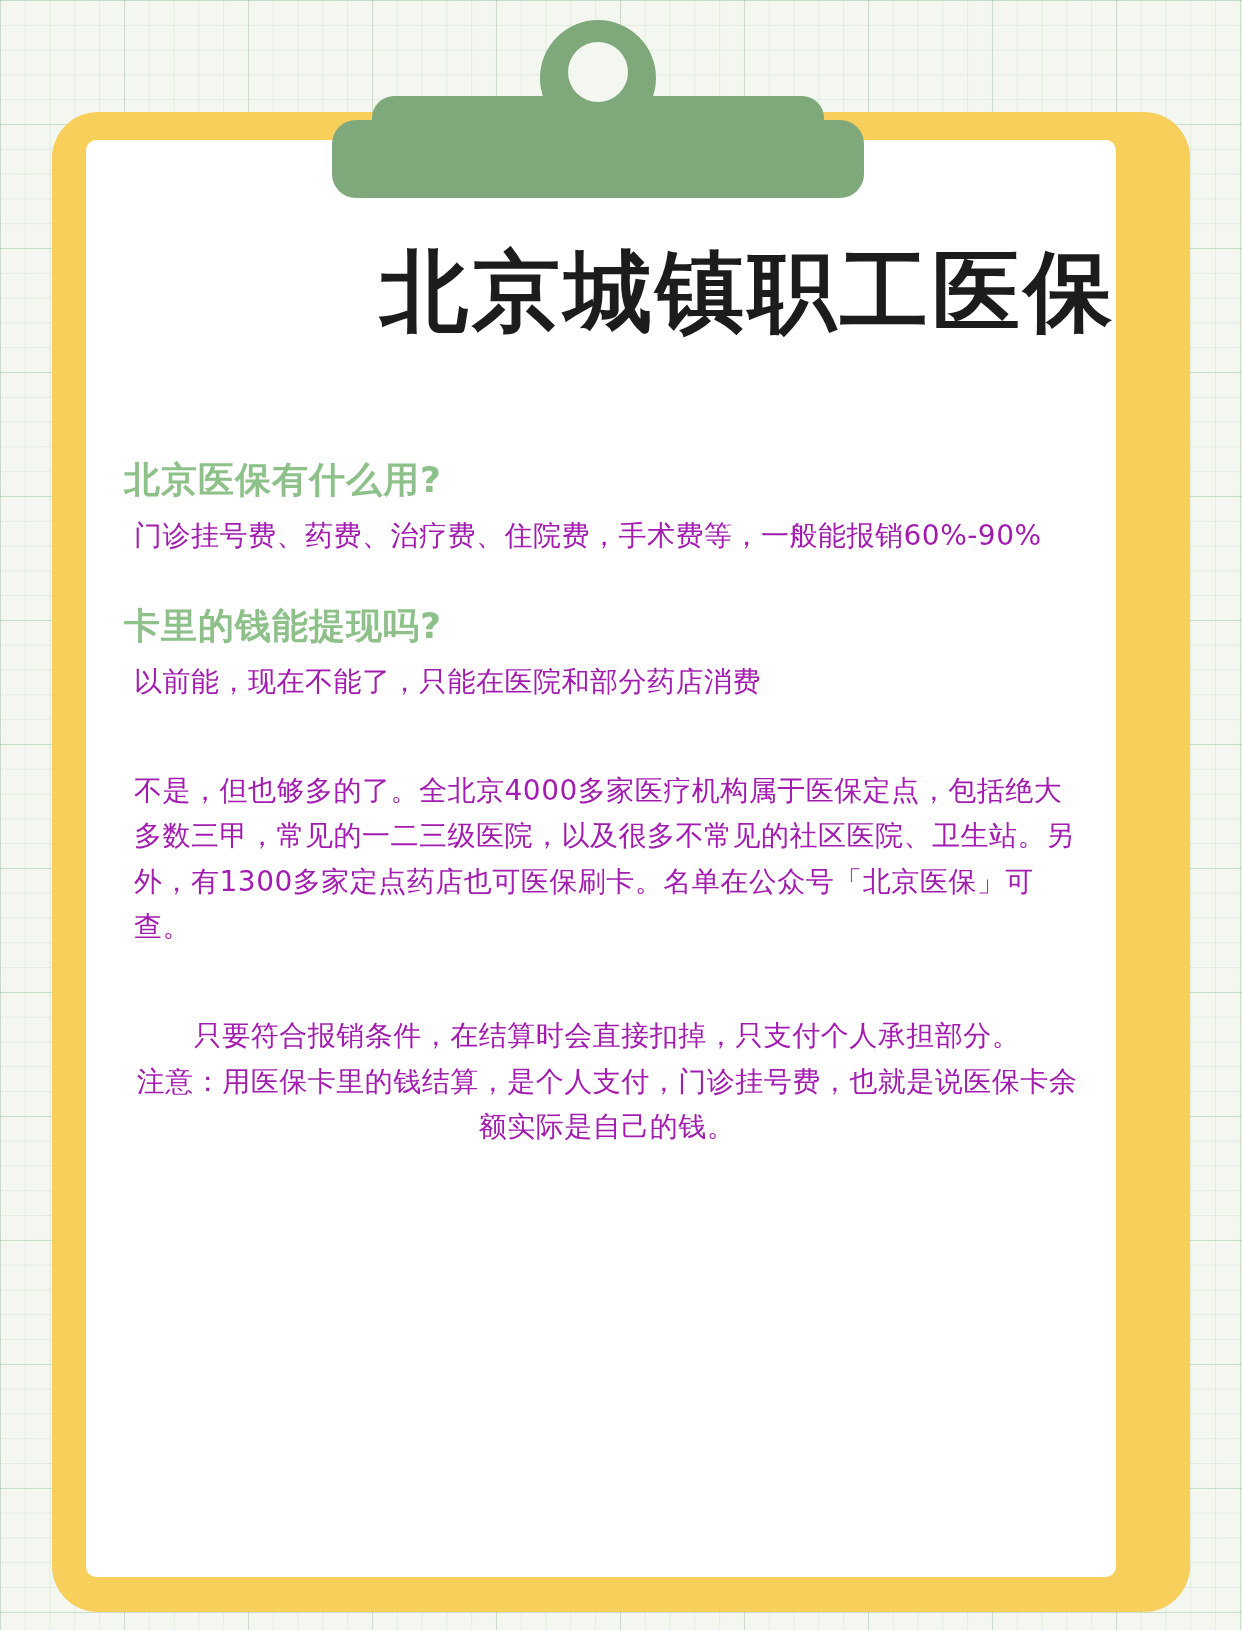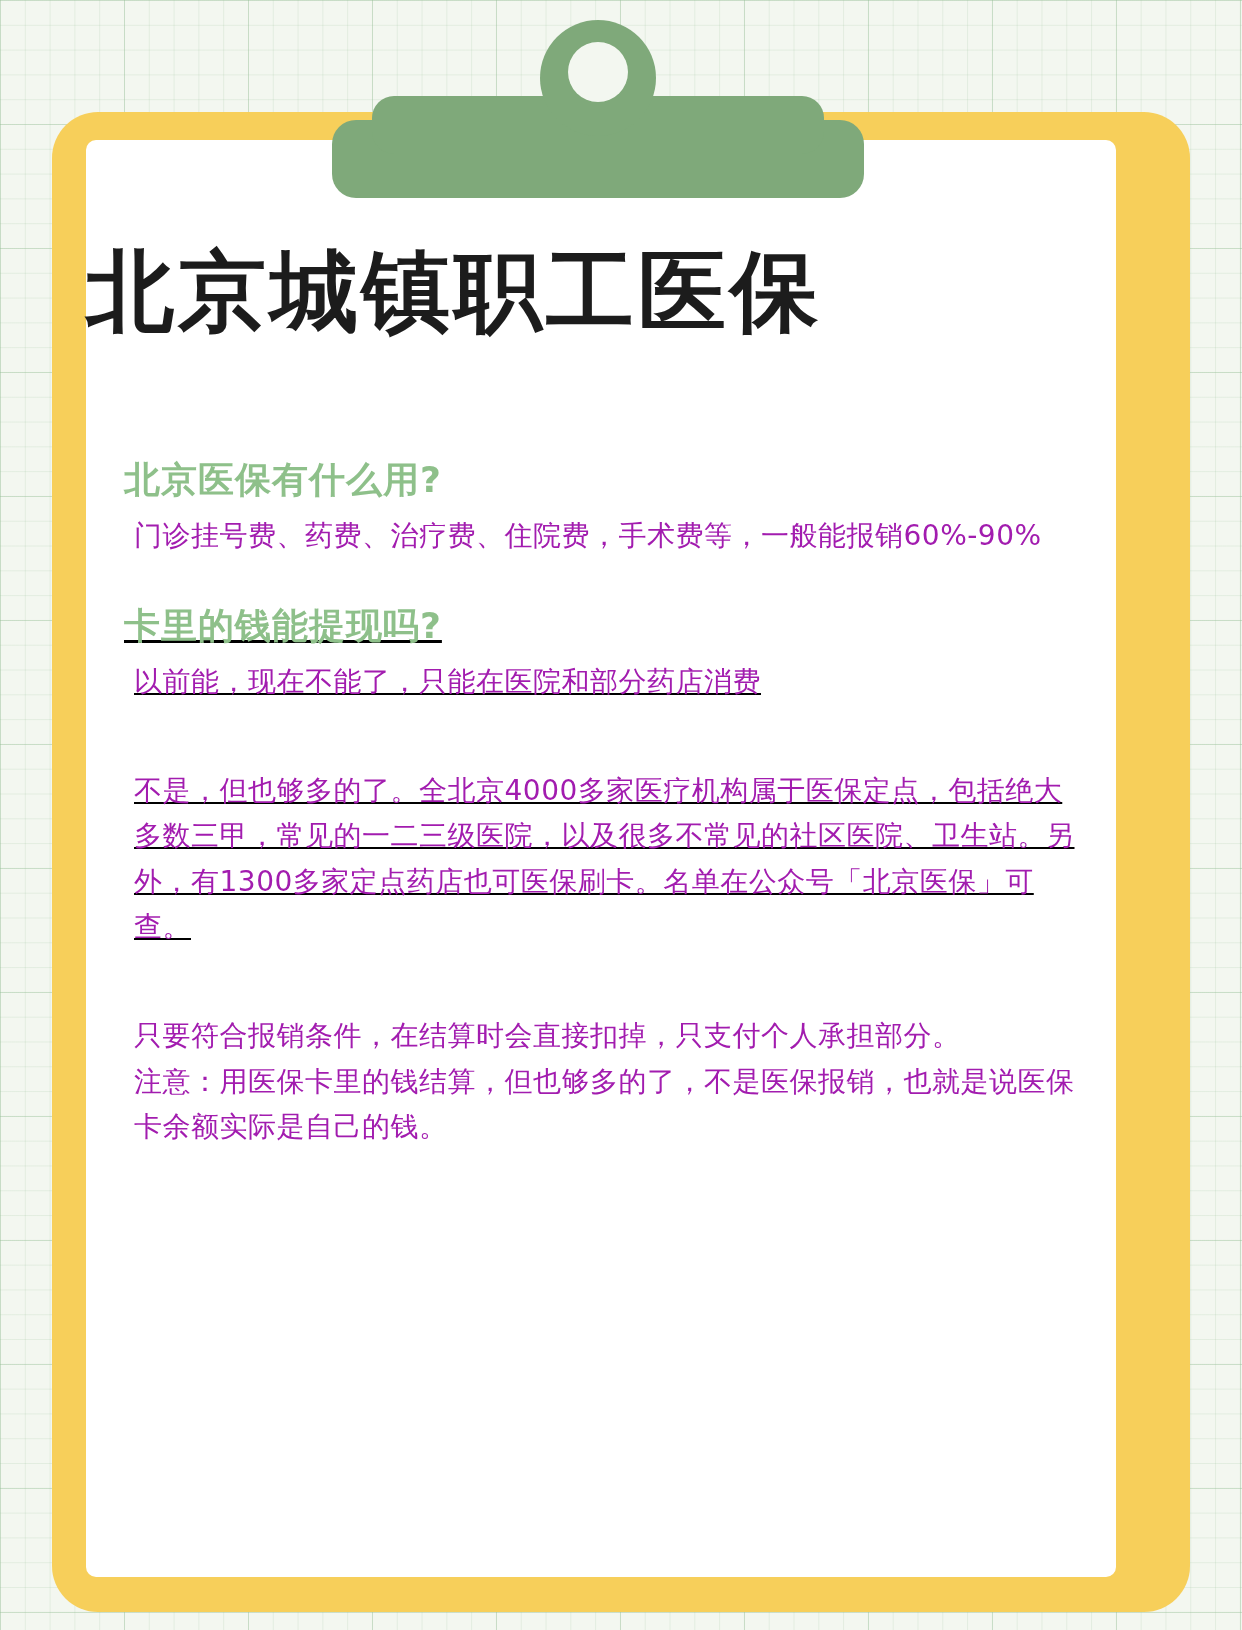--- a/index.html
+++ b/index.html
@@ -61,21 +61,21 @@
     z-index: 2;
     box-sizing: border-box;
     padding: 0;
   }
 
   .title {
     position: absolute;
     top: 108px;
     left: 0;
     width: 100%;
-    text-align: left;
+    text-align: right;
     font-size: 88px;
     line-height: 1;
     font-weight: bold;
     letter-spacing: 4px;
     color: #1c1c1c;
     font-family: "DejaVu Sans", "Liberation Sans", sans-serif;
   }
 
   .content {
     position: absolute;
@@ -98,23 +98,23 @@
     font-family: "DejaVu Sans", "Liberation Sans", sans-serif;
   }
   .qa .a {
     color: #a21caf;
     font-size: 28px;
     line-height: 1.62;
     margin: 0 0 0 16px;
     letter-spacing: 0.5px;
     font-family: "DejaVu Sans", "Liberation Sans", sans-serif;
   }
-  .qa.gap-lg { margin-bottom: 64px; text-decoration: underline; }
+  .qa.gap-lg { margin-bottom: 64px; }
   .qa .a.spaced { margin-top: 26px; }
-  .qa .a.tight { margin-top: 22px; }
+  .qa .a.tight { margin-top: 22px; text-align: center; }
   .qa .a p { margin: 0; }
 </style>
 </head>
 <body>
 
 <div class="paper-bg"></div>
 
 <div class="board"></div>
 
 <svg class="clip" viewBox="0 0 1242 210" xmlns="http://www.w3.org/2000/svg">
@@ -146,18 +146,18 @@
 
     <div class="qa gap-lg">
       <div class="a spaced">
         <p>不是，但也够多的了。全北京4000多家医疗机构属于医保定点，包括绝大多数三甲，常见的一二三级医院，以及很多不常见的社区医院、卫生站。另外，有1300多家定点药店也可医保刷卡。名单在公众号「北京医保」可查。</p>
       </div>
     </div>
 
     <div class="qa">
       <div class="a tight">
         <p>只要符合报销条件，在结算时会直接扣掉，只支付个人承担部分。</p>
-        <p>注意：用医保卡里的钱结算，但也够多的了，不是医保报销，也就是说医保卡余额实际是自己的钱。</p>
+        <p>注意：用医保卡里的钱结算，是个人支付，门诊挂号费，也就是说医保卡余额实际是自己的钱。</p>
       </div>
     </div>
 
   </div>
 </div>
 
 </body></html>

